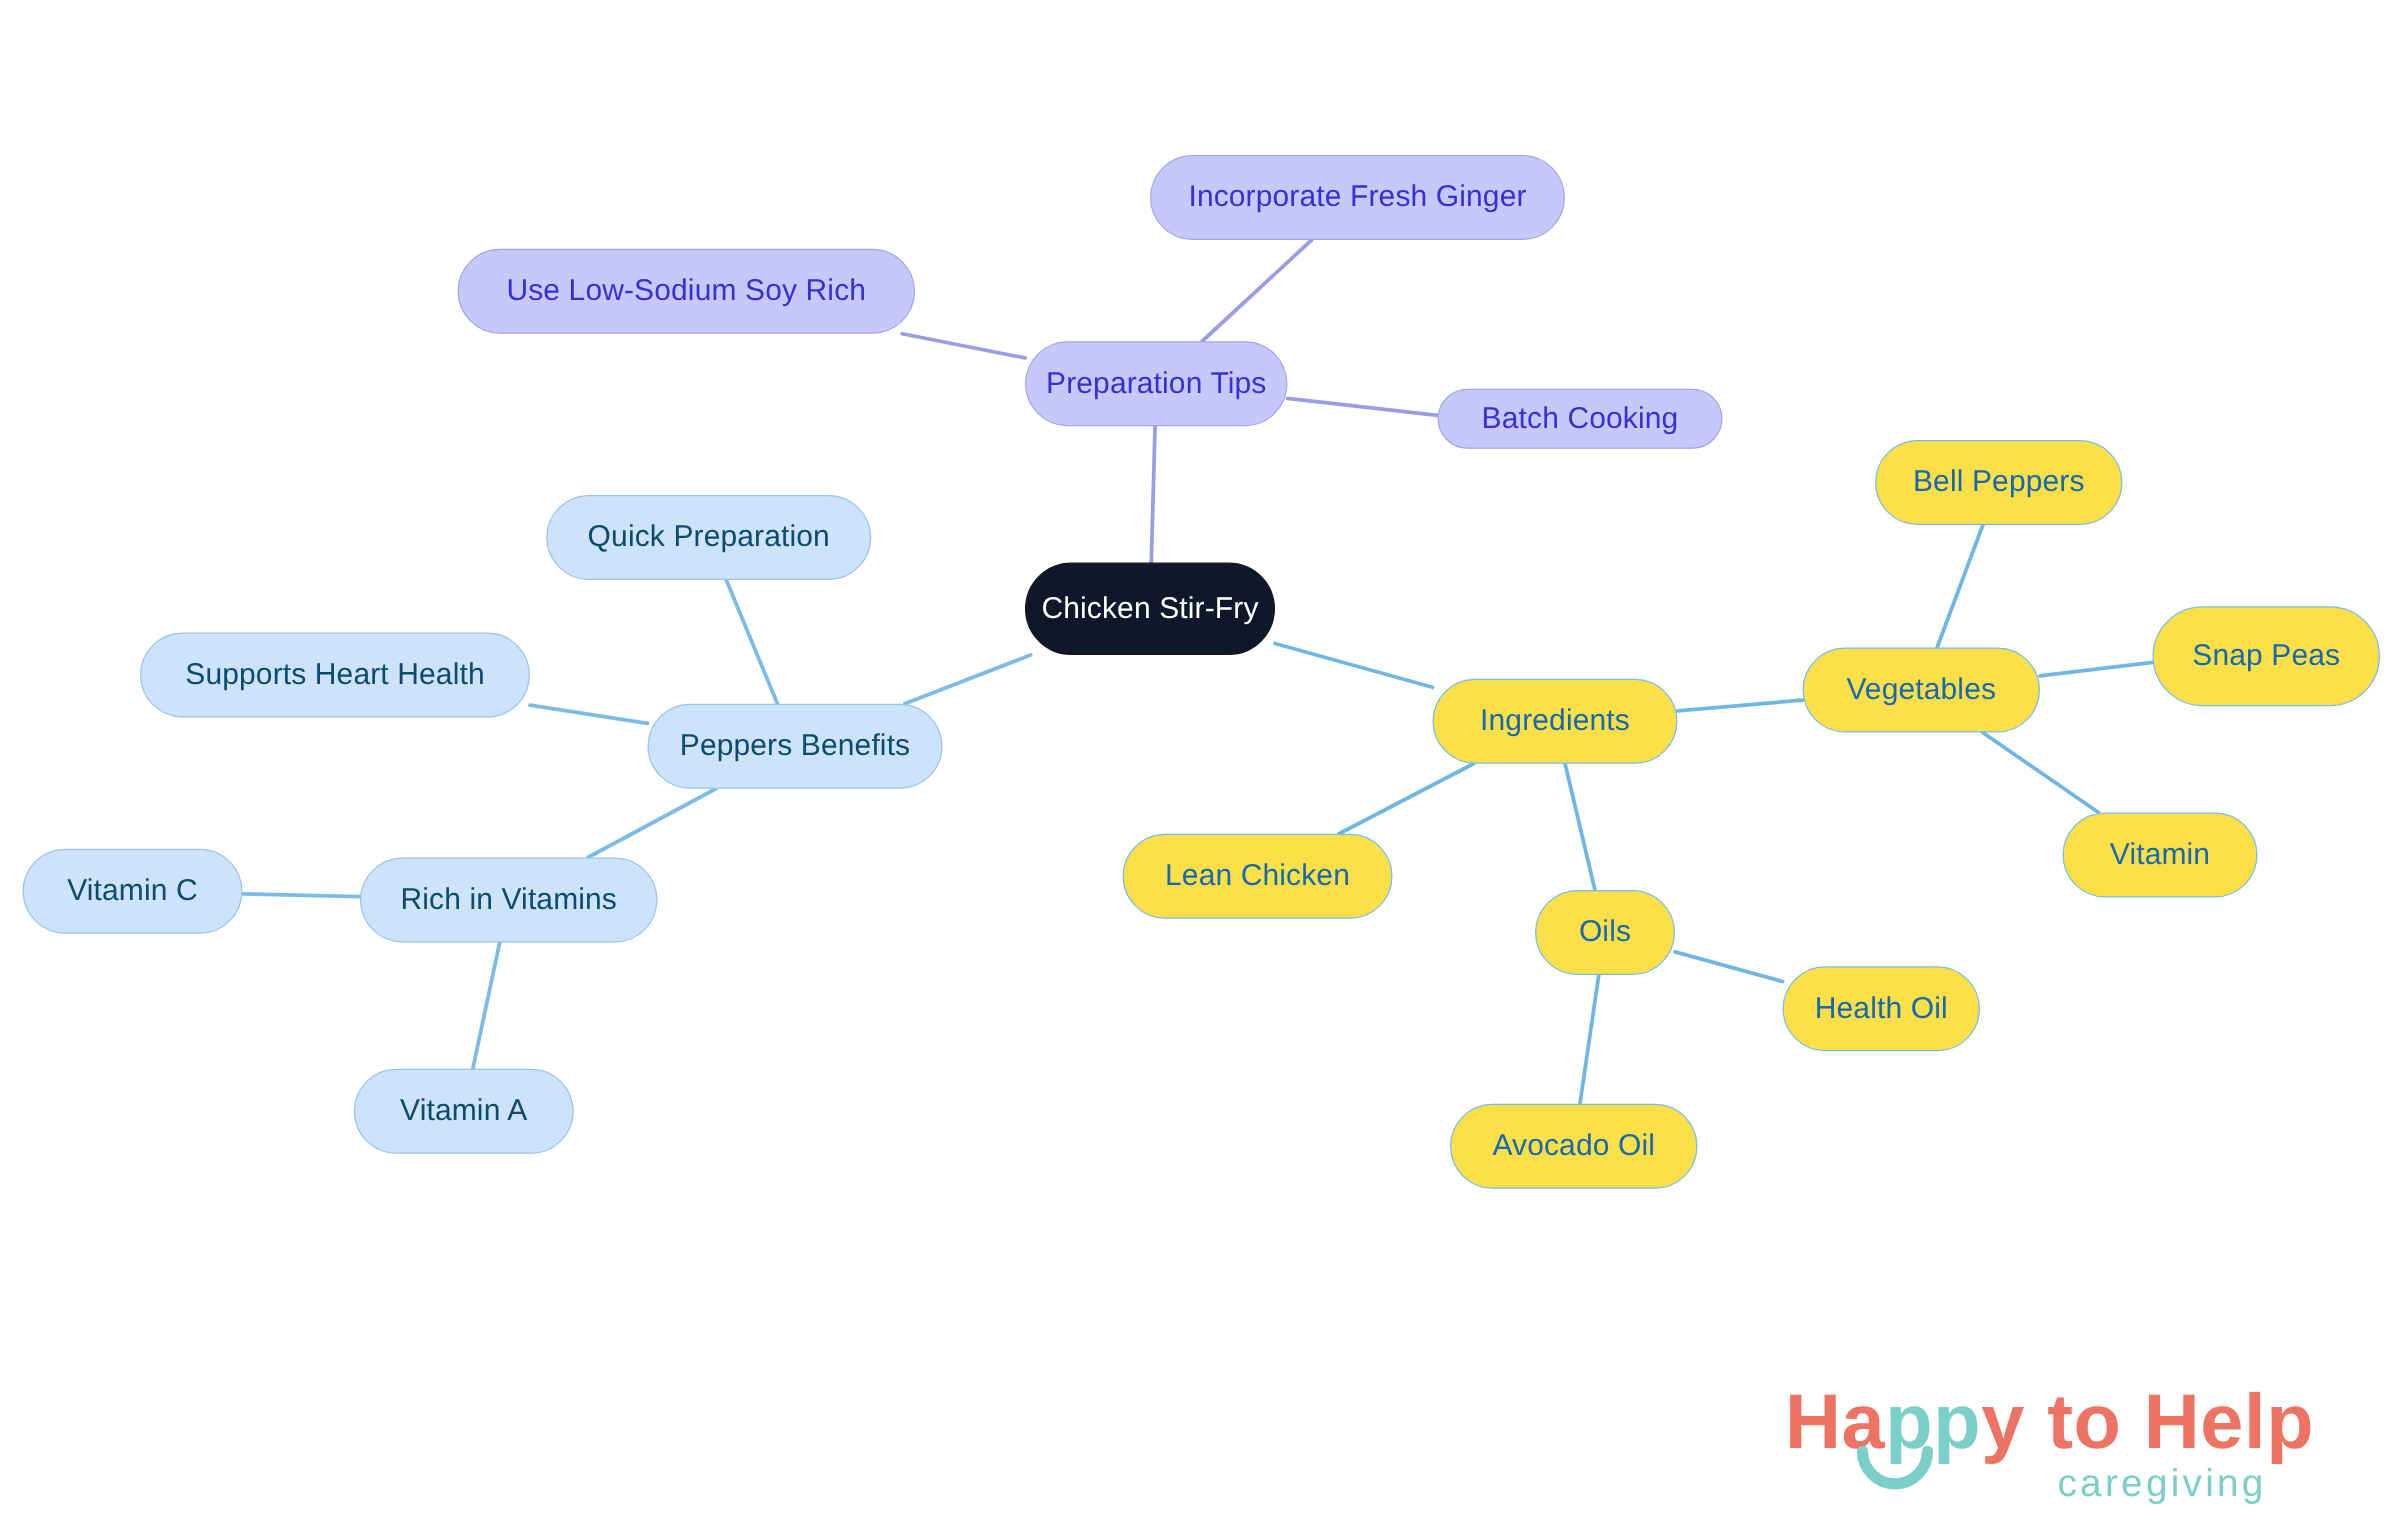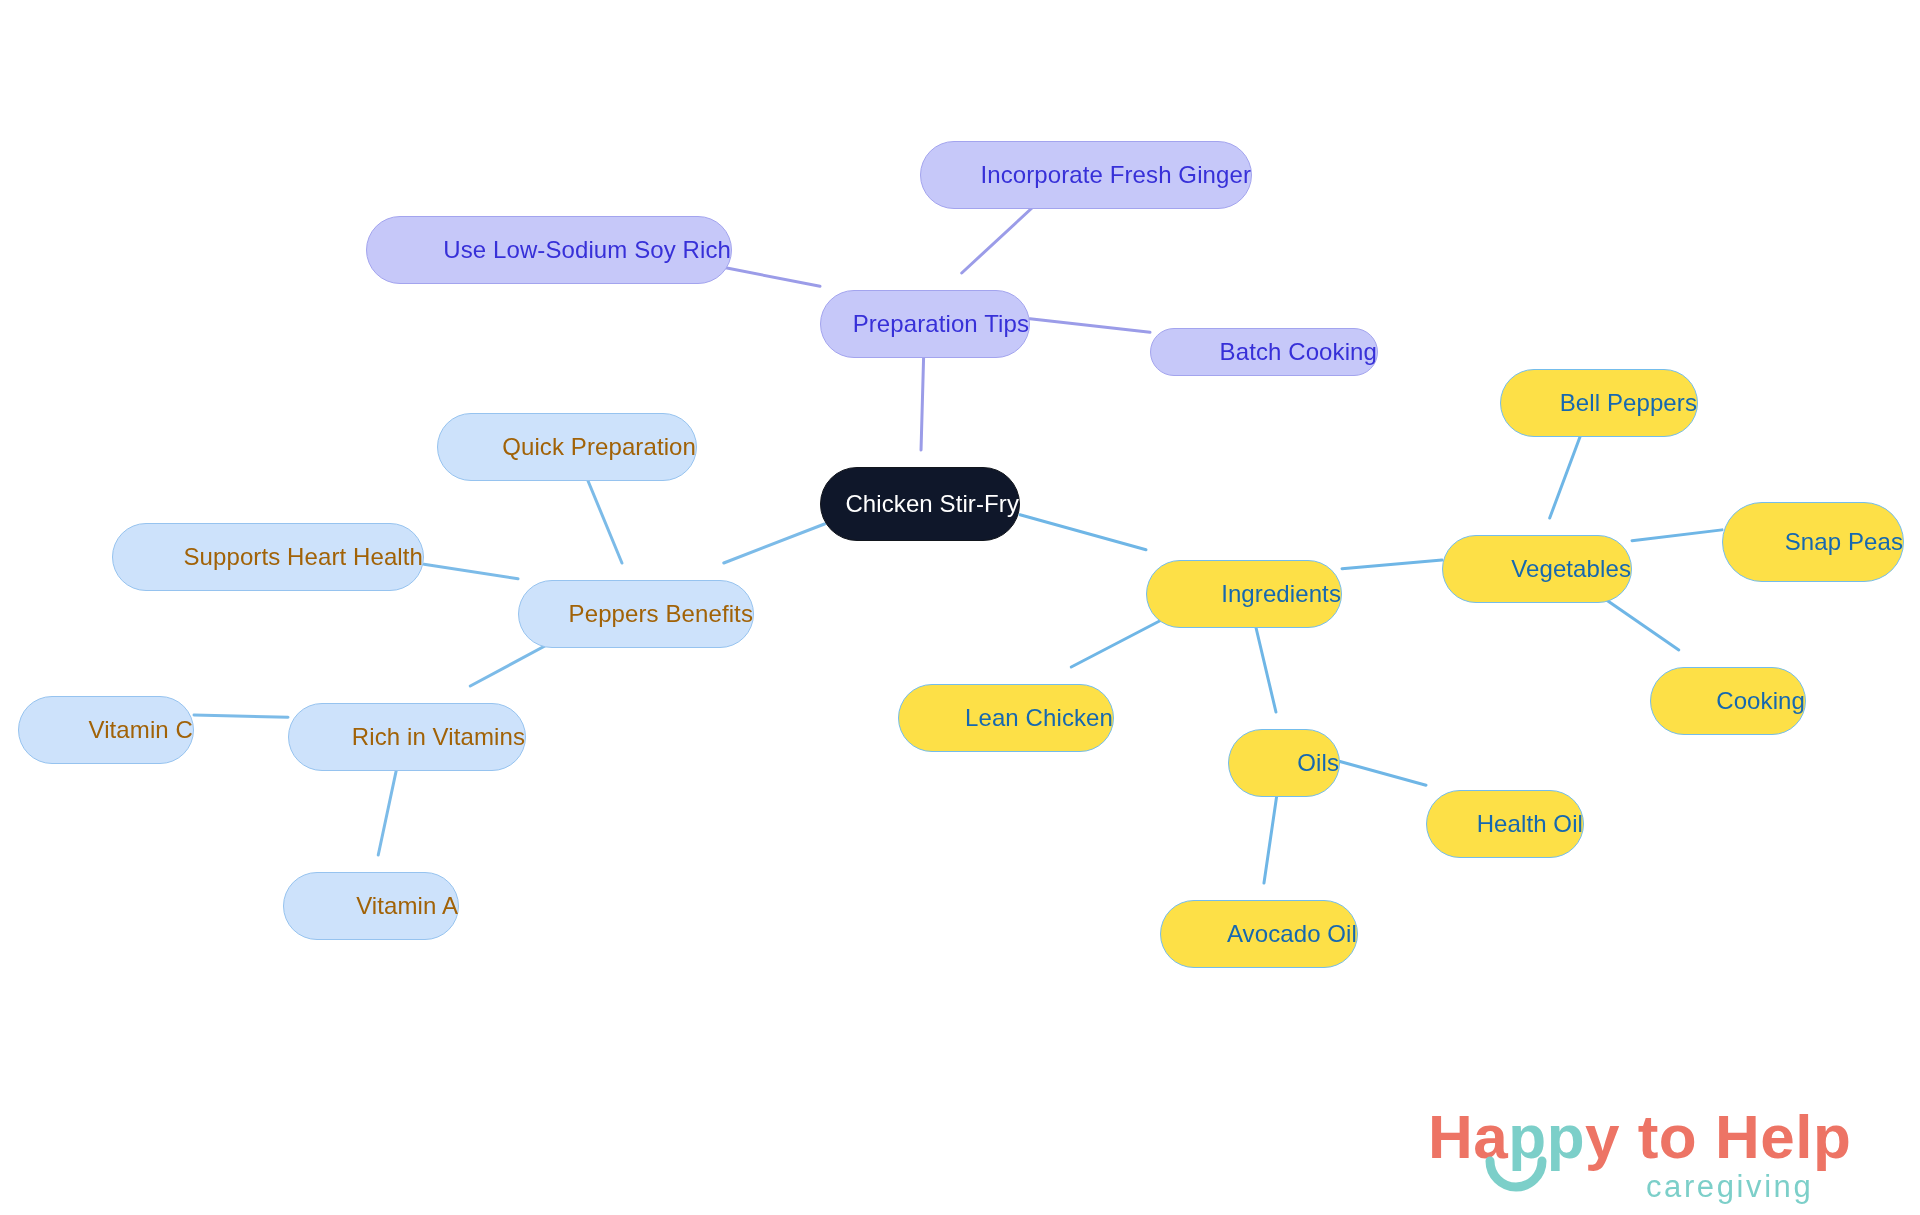--- a/index.html
+++ b/index.html
@@ -23,42 +23,41 @@
     top: 0;
     width: 1920px;
     height: 1215px;
     pointer-events: none;
   }
   .node {
     position: absolute;
     box-sizing: border-box;
     display: flex;
     align-items: center;
-    justify-content: flex-end;
+    justify-content: center;
     border-radius: 999px;
     white-space: nowrap;
     letter-spacing: 0.1px;
-    margin-top: 17px;
   }
   .node-root {
     background: #0f172a;
     color: #ffffff;
     border: 1px solid #12161d;
     font-size: 24px;
   }
   .node-blue {
     background: #fde047;
     border: 1.6px solid #74bdec;
     color: #1668b0;
     font-size: 24px;
   }
   .node-blue-l {
     background: #cde2fb;
     border: 1.6px solid #96c3ef;
-    color: #a16207;
+    color: #0c4a6e;
     font-size: 24px;
   }
   .node-purple {
     background: #c6c8f9;
     border: 1.6px solid #a3a4ee;
     color: #3730d8;
     font-size: 24px;
   }
   #logo {
     position: absolute;
@@ -147,21 +146,21 @@
       <div class="node node-blue" style="left: 1442px; top: 518px; width: 190px; height: 68px;">
         <span>Vegetables</span>
       </div>
       <div class="node node-blue" style="left: 1500px; top: 352px; width: 198px; height: 68px;">
         <span>Bell Peppers</span>
       </div>
       <div class="node node-blue" style="left: 1722px; top: 485px; width: 182px; height: 80px;">
         <span>Snap Peas</span>
       </div>
       <div class="node node-blue" style="left: 1650px; top: 650px; width: 156px; height: 68px;">
-        <span>Cooking</span>
+        <span>Vitamin</span>
       </div>
     </div>
 
   <svg id="logo" viewBox="0 0 460 106">
     <text x="0" y="60" font-family="'Liberation Sans', sans-serif" font-size="62" font-weight="bold" letter-spacing="0.5">
       <tspan id="lg-a" fill="#ed7465">Ha</tspan><tspan id="lg-b" fill="#7ccfc9">pp</tspan><tspan id="lg-c" fill="#ed7465">y to Hel</tspan><tspan id="lg-d" fill="#ed7465">p</tspan>
     </text>
     <path d="M 62 63 A 26 26 0 0 0 114 63" fill="none" stroke="#7ccfc9" stroke-width="9" stroke-linecap="round"></path>
     <text id="lg-2" x="218" y="99" font-family="'Liberation Sans', sans-serif" font-size="31" letter-spacing="2.6" fill="#7ccfc9">caregiving</text>
   </svg>

